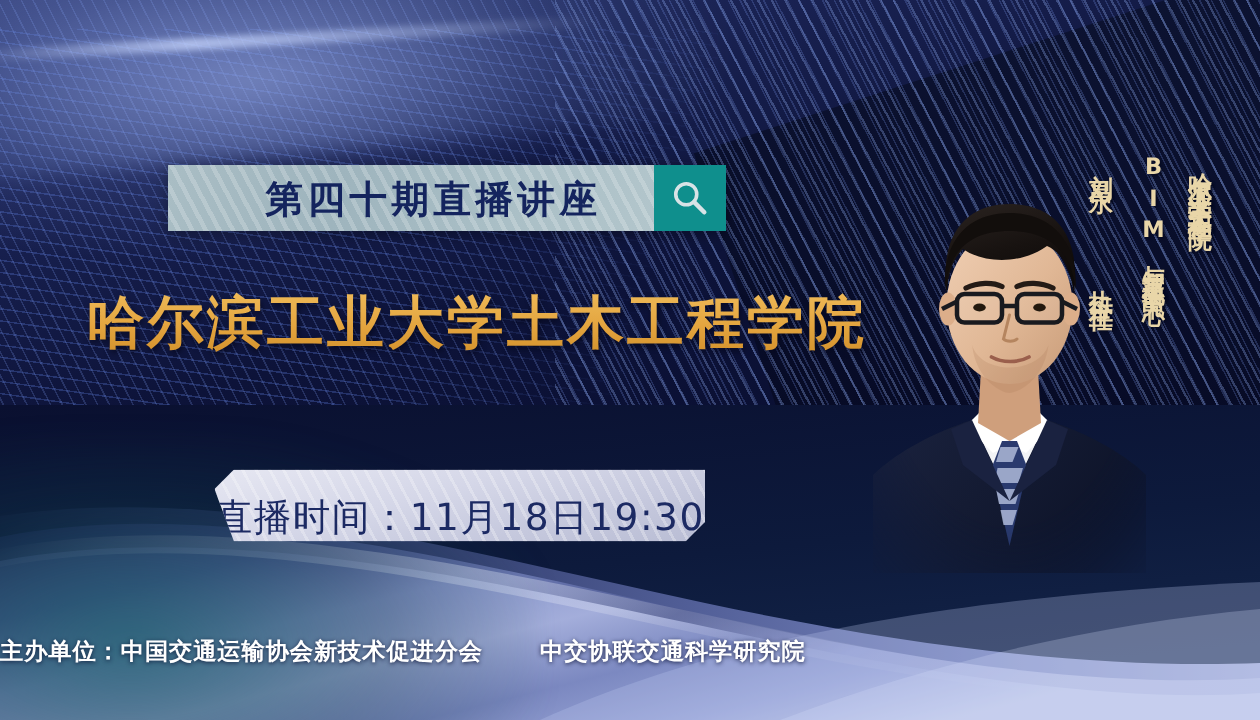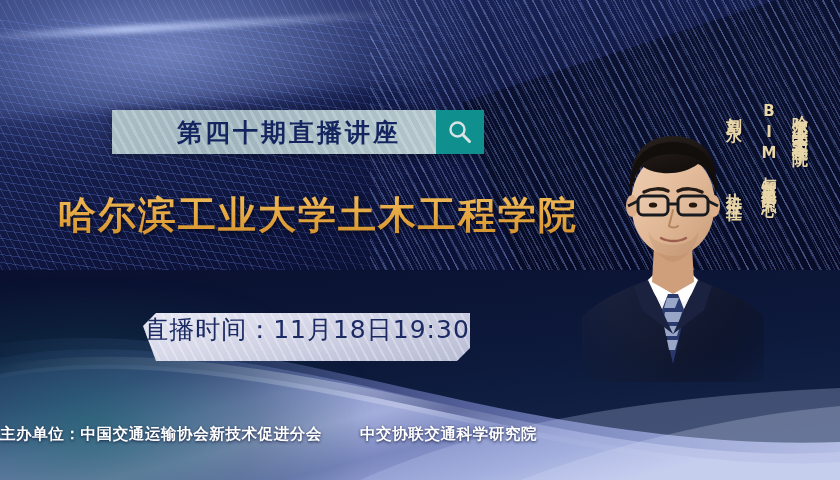--- a/index.html
+++ b/index.html
@@ -216,21 +216,21 @@
     height: 48px;
     background:
       repeating-linear-gradient(62deg,
         rgba(255,255,255,0.00) 0px,
         rgba(255,255,255,0.00) 6px,
         rgba(255,255,255,0.28) 6px,
         rgba(255,255,255,0.28) 8px),
       linear-gradient(165deg, #e6e7f2 0%, #d5d7e8 40%, #c5c8dd 72%, #b9bdd4 100%);
     clip-path: polygon(13px 0, 100% 0, 100% calc(100% - 13px), calc(100% - 13px) 100%, 13px 100%, 0 13px);
     display: flex;
-    align-items: flex-start;
+    align-items: flex-end;
     justify-content: center;
     box-shadow: 0 3px 14px rgba(5,10,40,.55);
   }
   .time-banner .time-text {
     font-size: 25px;
     font-weight: 500;
     letter-spacing: 1px;
     color: #1c2a63;
     white-space: nowrap;
   }

